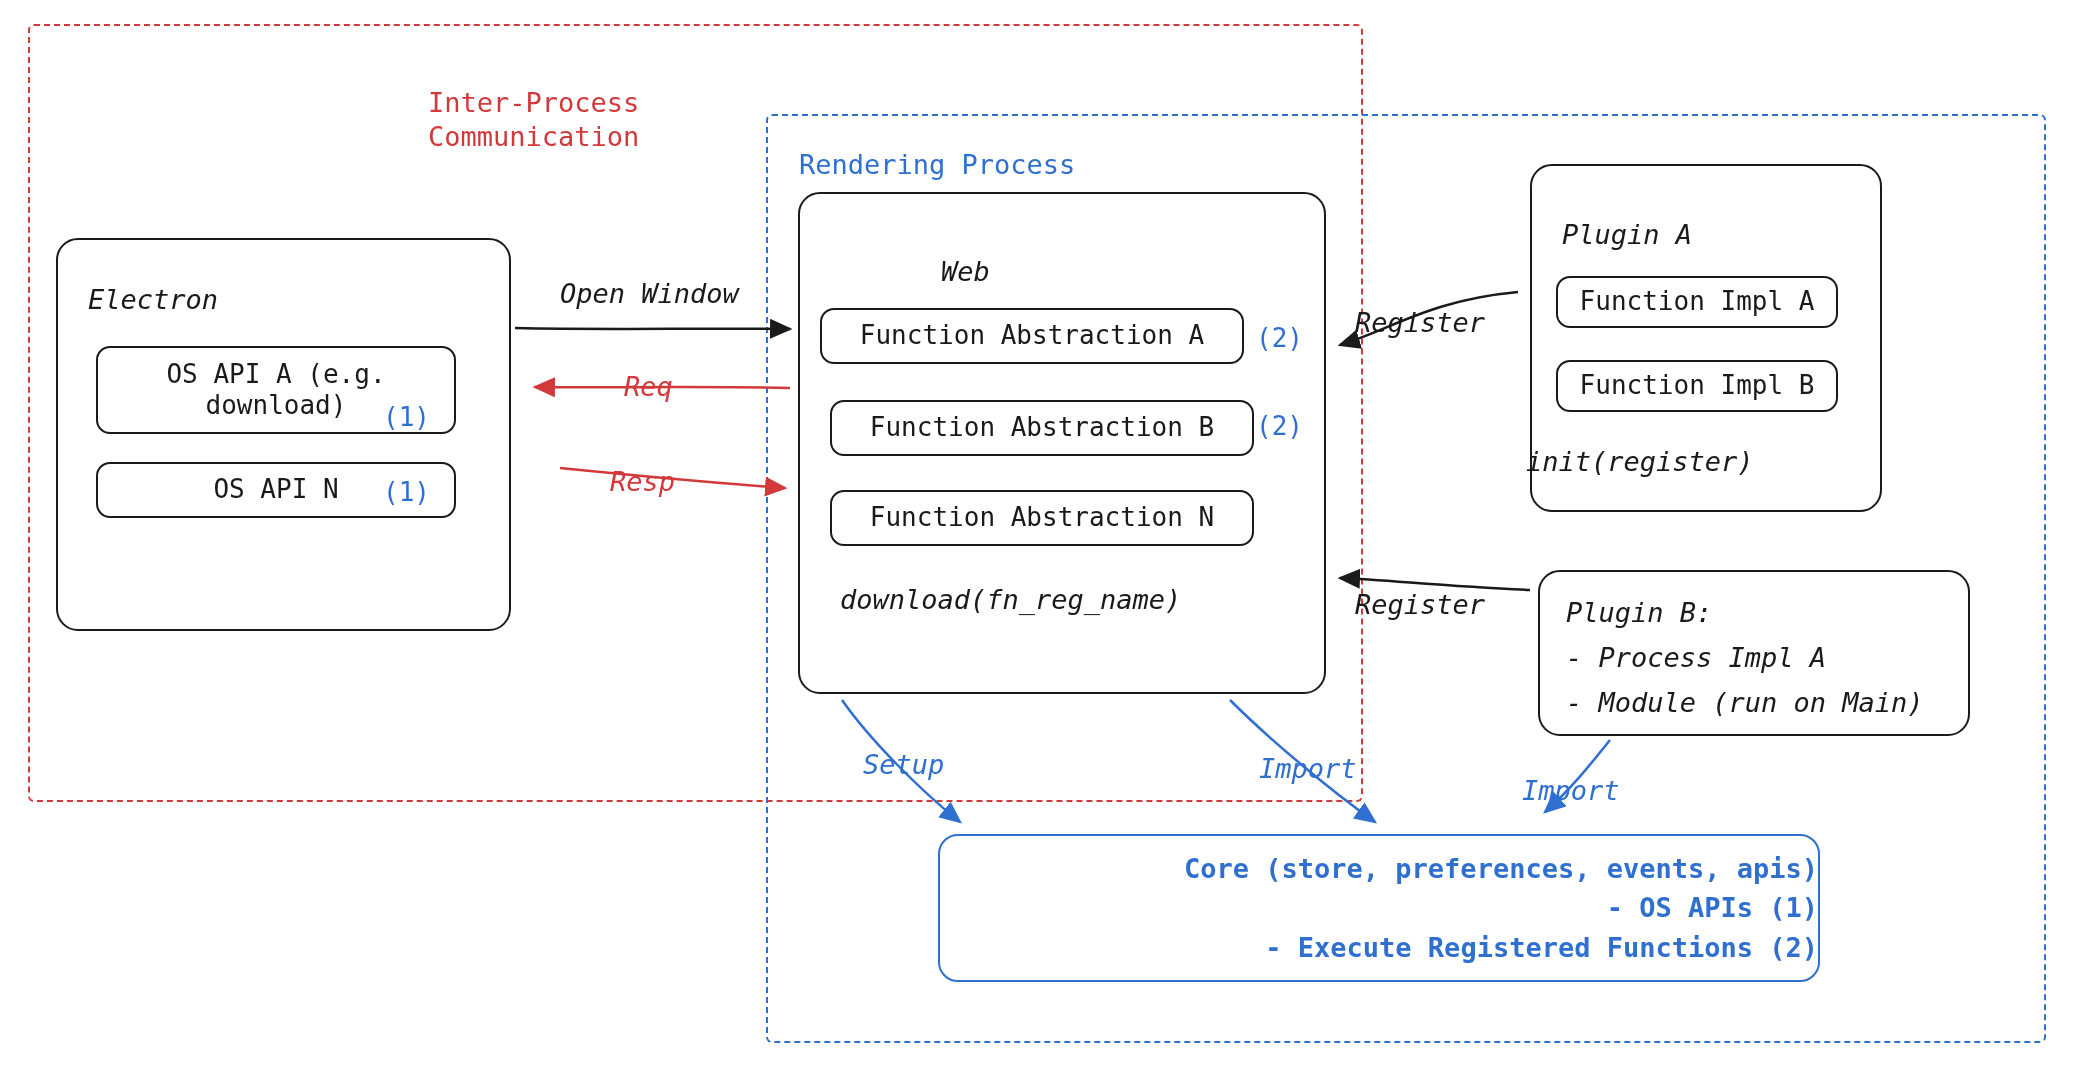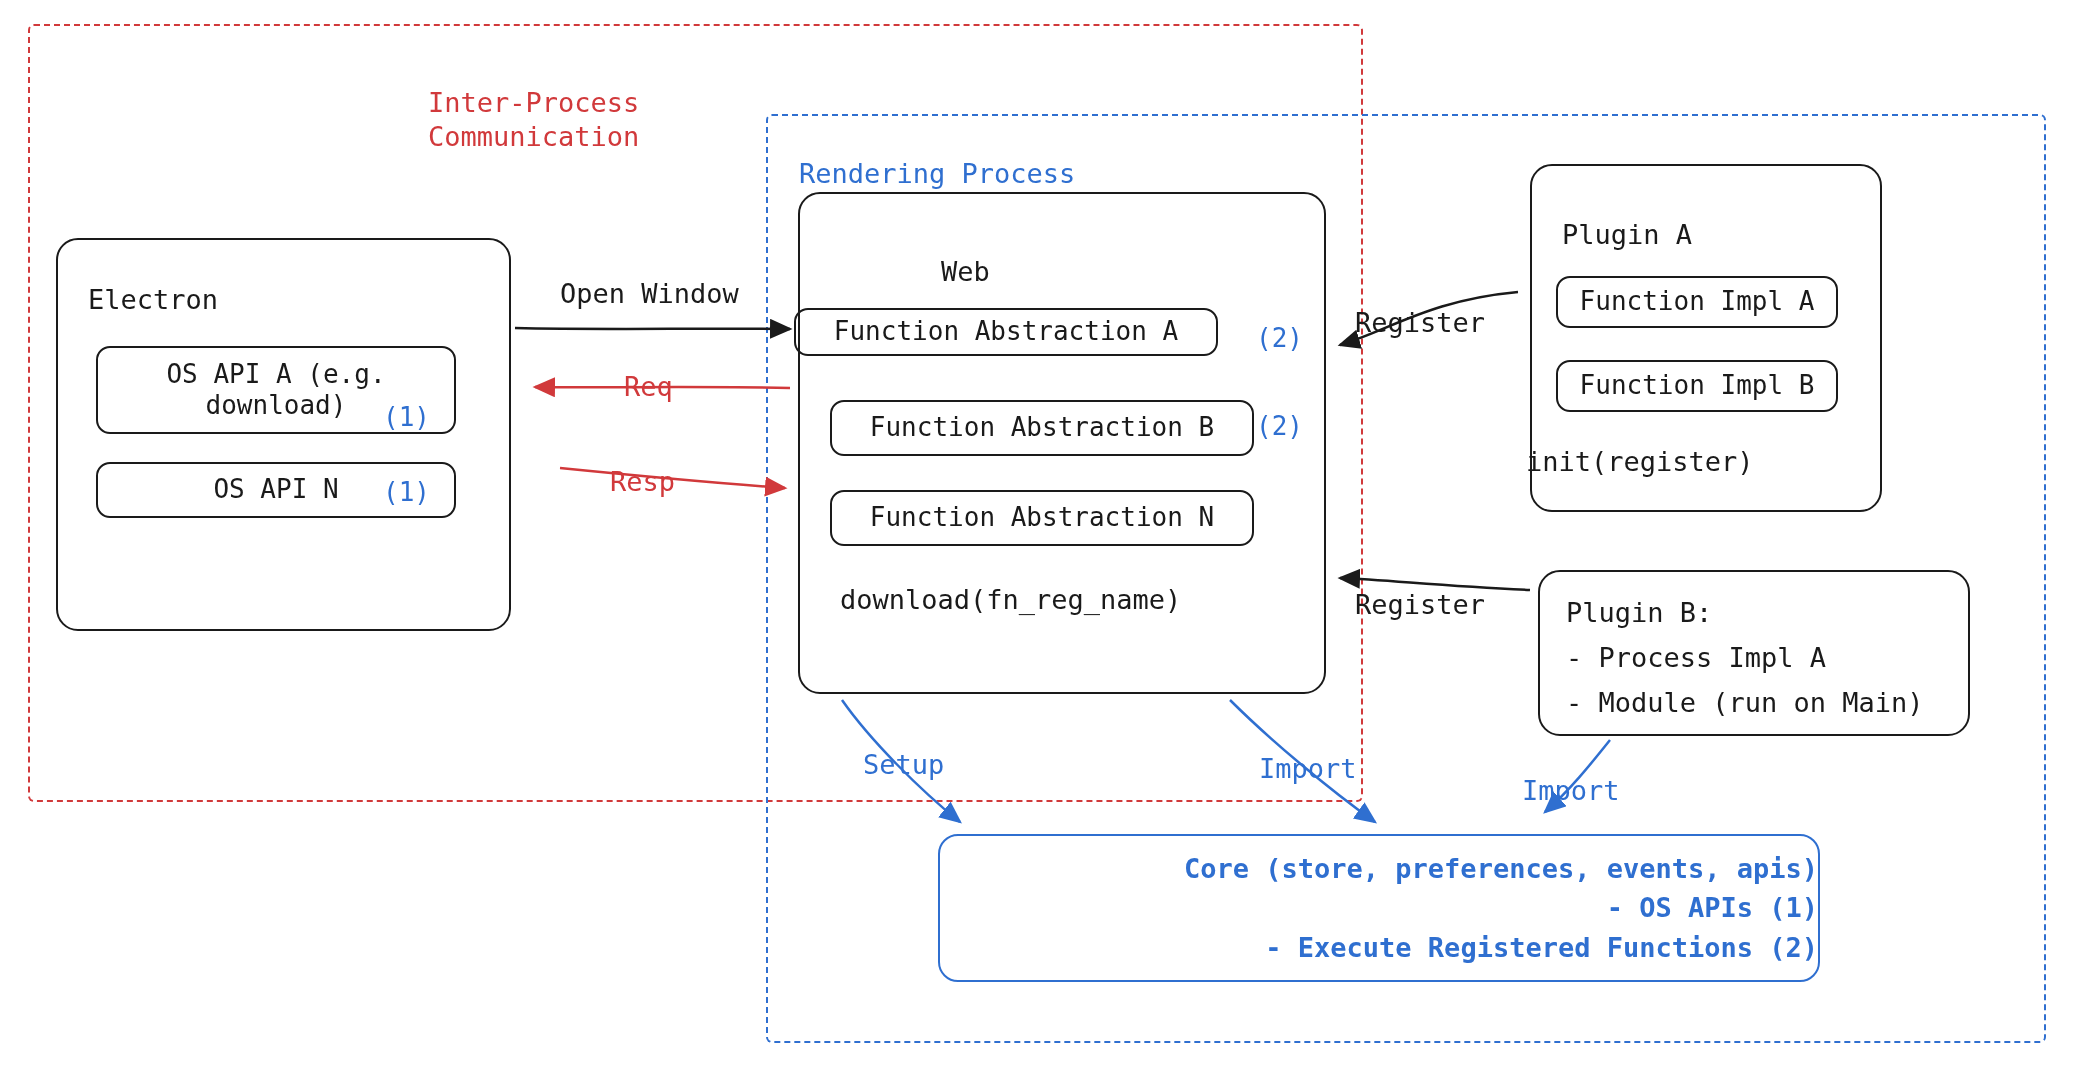--- a/index.html
+++ b/index.html
@@ -80,45 +80,45 @@
     align-items: flex-end;
     justify-content: center;
     color: #2f6fd0;
     font-family: "DejaVu Sans Mono", monospace;
     font-weight: bold;
     font-size: 27px;
     line-height: 1.45;
     text-align: center;
   }
   .title-lbl { font-size: 27px; }
-  .big-lbl { font-size: 27px; }
+  .big-lbl { font-size: 27px; font-style: italic; }
 </style>
 </head>
 <body>
 
 <div id="canvas">
 
   <div class="dash-red" style="left:28px; top:24px; width:1335px; height:778px;"></div>
   <div class="dash-blue" style="left:766px; top:114px; width:1280px; height:929px;"></div>
 
   <div class="label red-text title-lbl" style="left:428px; top:86px;">Inter-Process
 Communication</div>
-  <div class="label blue-text title-lbl" style="left:799px; top:157px;">Rendering Process</div>
+  <div class="label blue-text title-lbl" style="left:799px; top:148px;">Rendering Process</div>
 
   <div class="box" style="left:56px; top:238px; width:455px; height:393px;"></div>
   <div class="label big-lbl" style="left:88px; top:283px;">Electron</div>
   <div class="inner-box" style="left:96px; top:346px; width:360px; height:88px;">OS API A (e.g.
 download)</div>
   <div class="label blue-text" style="left:383px; top:401px; font-size:26px;">(1)</div>
   <div class="inner-box" style="left:96px; top:462px; width:360px; height:56px;">OS API N</div>
   <div class="label blue-text" style="left:383px; top:476px; font-size:26px;">(1)</div>
 
   <div class="box" style="left:798px; top:192px; width:528px; height:502px;"></div>
   <div class="label big-lbl" style="left:941px; top:255px;">Web</div>
-  <div class="inner-box" style="left:794px; top:308px; width:424px; height:48px;">Function Abstraction A</div>
+  <div class="inner-box" style="left:820px; top:308px; width:424px; height:56px;">Function Abstraction A</div>
   <div class="label blue-text" style="left:1256px; top:322px; font-size:26px;">(2)</div>
   <div class="inner-box" style="left:830px; top:400px; width:424px; height:56px;">Function Abstraction B</div>
   <div class="label blue-text" style="left:1256px; top:410px; font-size:26px;">(2)</div>
   <div class="inner-box" style="left:830px; top:490px; width:424px; height:56px;">Function Abstraction N</div>
   <div class="label big-lbl" style="left:840px; top:583px;">download(fn_reg_name)</div>
 
   <div class="box" style="left:1530px; top:164px; width:352px; height:348px;"></div>
   <div class="label big-lbl" style="left:1562px; top:218px;">Plugin A</div>
   <div class="inner-box" style="left:1556px; top:276px; width:282px; height:52px;">Function Impl A</div>
   <div class="inner-box" style="left:1556px; top:360px; width:282px; height:52px;">Function Impl B</div>

